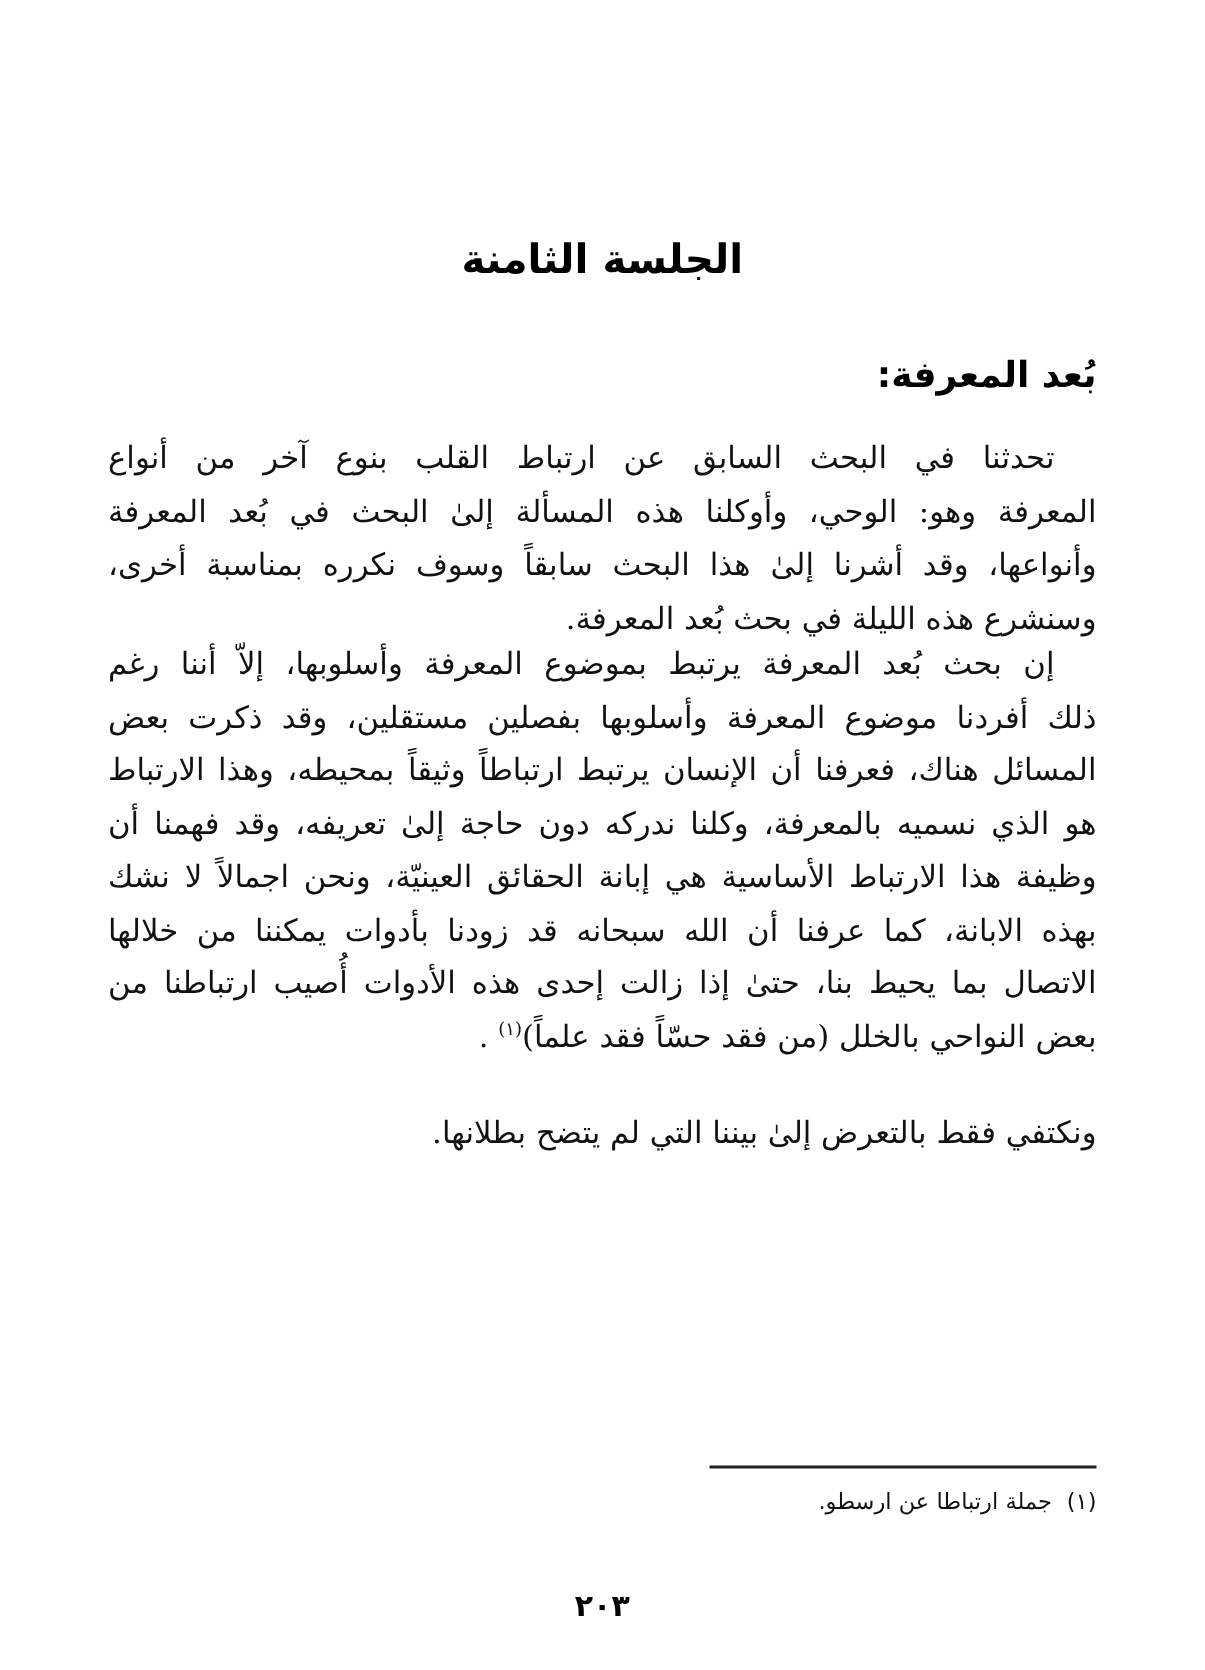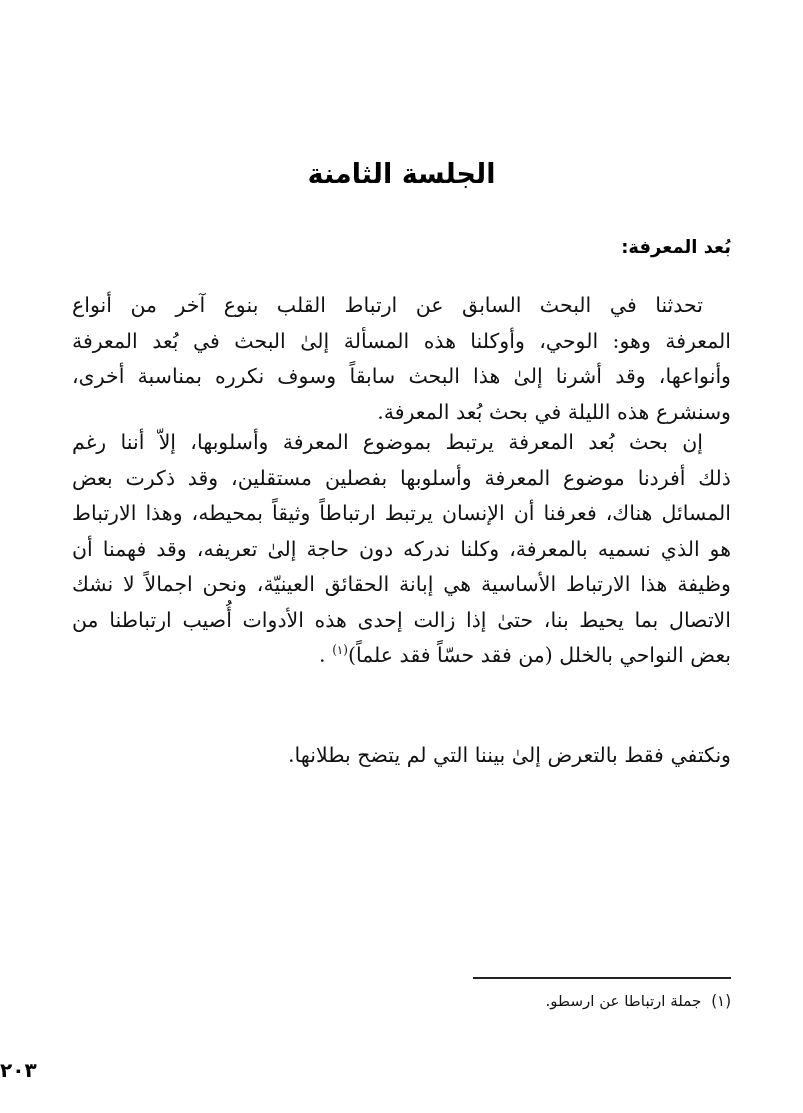--- a/index.html
+++ b/index.html
@@ -4,21 +4,21 @@
 <style>
   html, body { margin:0; padding:0; background:#ffffff; }
   body { width:803px; height:1113px; position:relative; overflow:hidden; color:#111; }
   .page { position:absolute; left:0; top:0; width:803px; height:1113px; direction:rtl; }
   .chapter-title {
     position:absolute; top:158px; left:0; width:803px; text-align:center;
     font-family:"DejaVu Sans", sans-serif; font-weight:bold; font-size:27px; color:#000;
   }
   .section-heading {
     position:absolute; top:236px; right:72px;
-    font-family:"DejaVu Sans", sans-serif; font-weight:bold; font-size:18px; color:#000;
+    font-family:"DejaVu Sans", sans-serif; font-weight:bold; font-size:24px; color:#000;
   }
   .body-text {
     position:absolute; left:72px; right:72px;
     font-family:"DejaVu Serif", serif; font-size:20.5px; line-height:35.5px;
     text-align:justify; text-align-last:right; color:#111;
   }
   .p1 { top:288px; }
   .p2 { top:425px; }
   .p3 { top:738px; }
   .p4 { top:840px; }
@@ -28,21 +28,21 @@
   sup { font-size:12px; line-height:0; }
   .footnote-rule {
     position:absolute; top:977px; right:72px; width:258px; height:0; border-top:2px solid #222;
   }
   .footnote {
     position:absolute; top:992px; right:72px;
     font-family:"DejaVu Sans", sans-serif; font-size:15px; color:#111;
   }
   .footnote .num { margin-left:10px; }
   .page-number {
-    position:absolute; top:1058px; left:0; width:803px; text-align:left;
+    position:absolute; top:1058px; left:0; width:803px; text-align:center;
     font-family:"DejaVu Sans", sans-serif; font-weight:bold; font-size:20px; color:#000;
   }
 </style>
 </head>
 <body>
 
 <div class="page">
   <div class="chapter-title">الجلسة الثامنة</div>
   <div class="section-heading">بُعد المعرفة:</div>
 
@@ -52,20 +52,21 @@
     <span class="line">وأنواعها، وقد أشرنا إلىٰ هذا البحث سابقاً وسوف نكرره بمناسبة أخرى،</span>
     <span class="line last">وسنشرع هذه الليلة في بحث بُعد المعرفة.</span>
   </div>
 
   <div class="body-text p2">
     <span class="line indent">إن بحث بُعد المعرفة يرتبط بموضوع المعرفة وأسلوبها، إلاّ أننا رغم</span>
     <span class="line">ذلك أفردنا موضوع المعرفة وأسلوبها بفصلين مستقلين، وقد ذكرت بعض</span>
     <span class="line">المسائل هناك، فعرفنا أن الإنسان يرتبط ارتباطاً وثيقاً بمحيطه، وهذا الارتباط</span>
     <span class="line">هو الذي نسميه بالمعرفة، وكلنا ندركه دون حاجة إلىٰ تعريفه، وقد فهمنا أن</span>
     <span class="line">وظيفة هذا الارتباط الأساسية هي إبانة الحقائق العينيّة، ونحن اجمالاً لا نشك</span>
+    <span class="line">بهذه الابانة، كما عرفنا أن الله سبحانه قد زودنا بأدوات يمكننا من خلالها</span>
     <span class="line">الاتصال بما يحيط بنا، حتىٰ إذا زالت إحدى هذه الأدوات أُصيب ارتباطنا من</span>
     <span class="line last"><span>بعض النواحي بالخلل (من فقد حسّاً فقد علماً)</span><sup>(١)</sup><span> .</span></span>
   </div>
 
   <div class="body-text p3">
     <span class="line last">ونكتفي فقط بالتعرض إلىٰ بيننا التي لم يتضح بطلانها.</span>
   </div>
 
 
   <div class="footnote-rule"></div>

